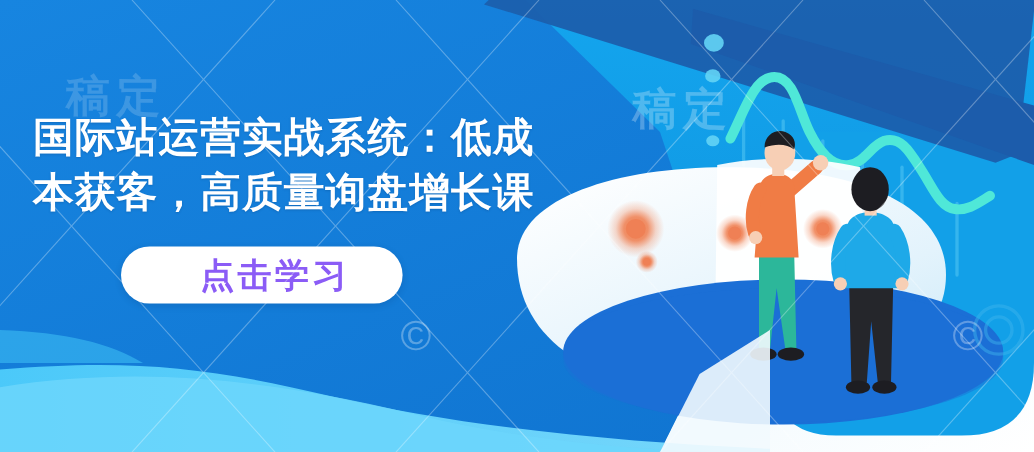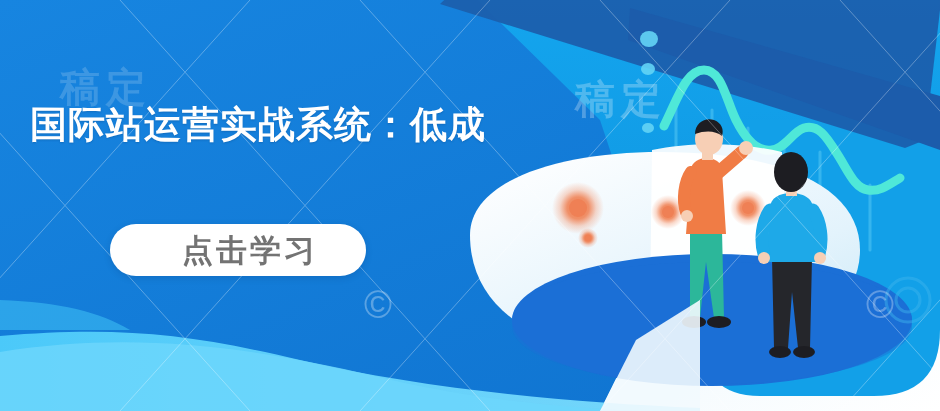--- a/index.html
+++ b/index.html
@@ -66,21 +66,21 @@
     z-index:45;
     display:flex;
     align-items:center;
     justify-content:center;
     cursor:pointer;
     box-shadow:0 2px 7px rgba(0,40,90,.16);
     border:none;
     padding:0;
   }
   #cta-label{
-    color:#737373;
+    color:#8b5cf6;
     font-size:31px;
     font-weight:bold;
     letter-spacing:3px;
     line-height:1;
     margin-left:24px;
   }
 
   
   #watermark-overlay{
     position:absolute;
@@ -238,20 +238,21 @@
         <circle cx="908" cy="300" r="12"></circle>
       </g>
     </g>
   </svg>
 
   <div class="wm-text" id="wm-text-left">稿定</div>
   <div class="wm-text" id="wm-text-right">稿定</div>
 
   <div id="title-block">
     <div class="title-line">国际站运营实战系统：低成</div>
+    <div class="title-line">本获客，高质量询盘增长课</div>
   </div>
 
   <button id="cta-button">
     <span id="cta-label">点击学习</span>
   </button>
 
   <svg id="watermark-overlay" viewBox="0 0 940 411" xmlns="http://www.w3.org/2000/svg">
     <g stroke="#ffffff" stroke-width="1" opacity="0.30">
       <line x1="-120" y1="0" x2="250" y2="411"></line>
       <line x1="120" y1="0" x2="490" y2="411"></line>

